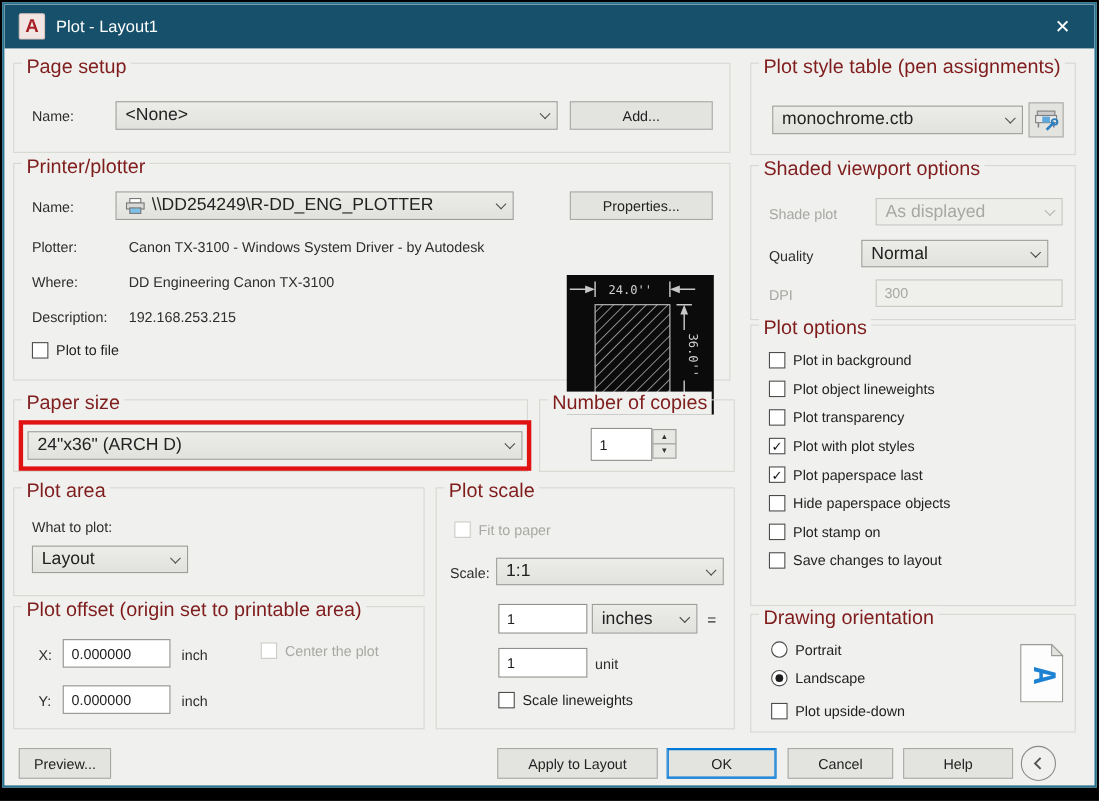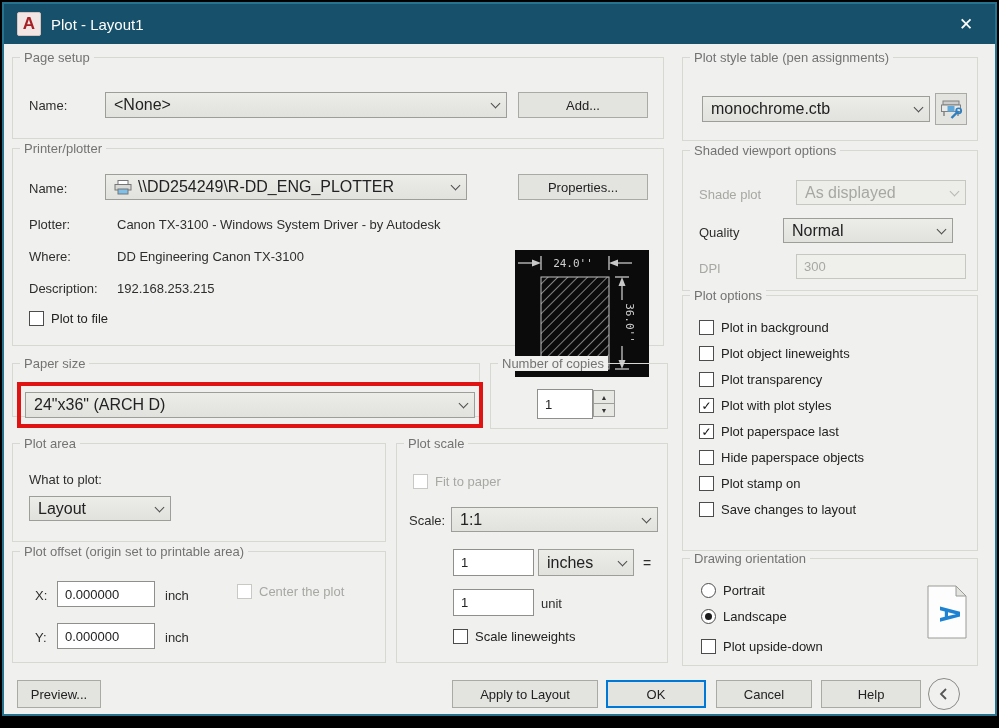--- a/index.html
+++ b/index.html
@@ -10,21 +10,21 @@
   .titlebar { position:absolute; left:0; top:0; right:0; height:40px; background:#17506a;
               display:flex; align-items:center; }
   .logo { width:24px; height:24px; margin-left:13px; background:#f2e6e4; border:1px solid #d9c2be;
           border-radius:2px; color:#a61f24; font-weight:bold; font-size:17px;
           display:flex; align-items:center; justify-content:center; }
   .title-text { color:#ffffff; font-size:15px; margin-left:10px; }
   .close-btn { position:absolute; right:0; top:0; width:58px; height:40px; color:#fff;
                font-size:17px; display:flex; align-items:center; justify-content:center; cursor:default; }
   .group { position:absolute; border:1px solid #d8d8d2; }
   .group-title { position:absolute; top:-8px; left:7px; background:#f0f0ee; padding:0 4px;
-                 font-size:13px; color:#737373; white-space:nowrap; }
+                 font-size:18px; color:#7f1d1d; white-space:nowrap; }
   .lbl { position:absolute; font-size:13px; color:#2e2e2e; white-space:nowrap; }
   .lbl.dis { color:#a7a7a3; }
   .val { position:absolute; font-size:13px; color:#2e2e2e; white-space:nowrap; }
   .dropdown { position:absolute; display:flex; align-items:center; background:linear-gradient(#ecece9,#e1e1de);
               border:1px solid #9d9d99; padding:0 7px 0 8px; font-size:16px; color:#222; }
   .dropdown .dd-text { flex:1; overflow:hidden; white-space:nowrap; }
   .chev { width:7px; height:7px; border-left:1.6px solid #4e4e4e; border-bottom:1.6px solid #4e4e4e;
           transform:rotate(-45deg); margin-top:-3px; flex:none; }
   .dropdown.dis { background:#ededea; border-color:#c7c7c2; color:#a7a7a3; }
   .dropdown.dis .chev { border-color:#b8b8b4; }
@@ -125,21 +125,21 @@
           <polygon points="107,27 103.5,36 110.5,36 " fill="#c8c8c8"></polygon>
           <line x1="107" y1="34" x2="107" y2="50" stroke="#c8c8c8" stroke-width="1.3"></line>
           <text x="0" y="0" transform="translate(111 73) rotate(90)" fill="#d0d0d0" font-size="11" text-anchor="middle">36.0''</text>
           <line x1="107" y1="96" x2="107" y2="112" stroke="#c8c8c8" stroke-width="1.3"></line>
           <polygon points="107,119 103.5,110 110.5,110" fill="#c8c8c8"></polygon>
           <line x1="100" y1="119" x2="114" y2="119" stroke="#c8c8c8" stroke-width="1.3"></line>
         </svg>
       </div>
     </div>
 
-    <div class="group" style="left:8px;top:359px;width:468px;height:54px;">
+    <div class="group" style="left:8px;top:359px;width:468px;height:66px;">
       <span class="group-title">Paper size</span>
       <div class="dropdown" style="left:12px;top:28px;width:450px;height:26px;">
         <span class="dd-text">24"x36" (ARCH D)</span>
         <span class="chev"></span>
       </div>
       <div class="red-box" style="left:4px;top:18px;width:466px;height:46px;"></div>
     </div>
 
     <div class="group" style="left:486px;top:359px;width:178px;height:66px;">
       <span class="group-title">Number of copies</span>

